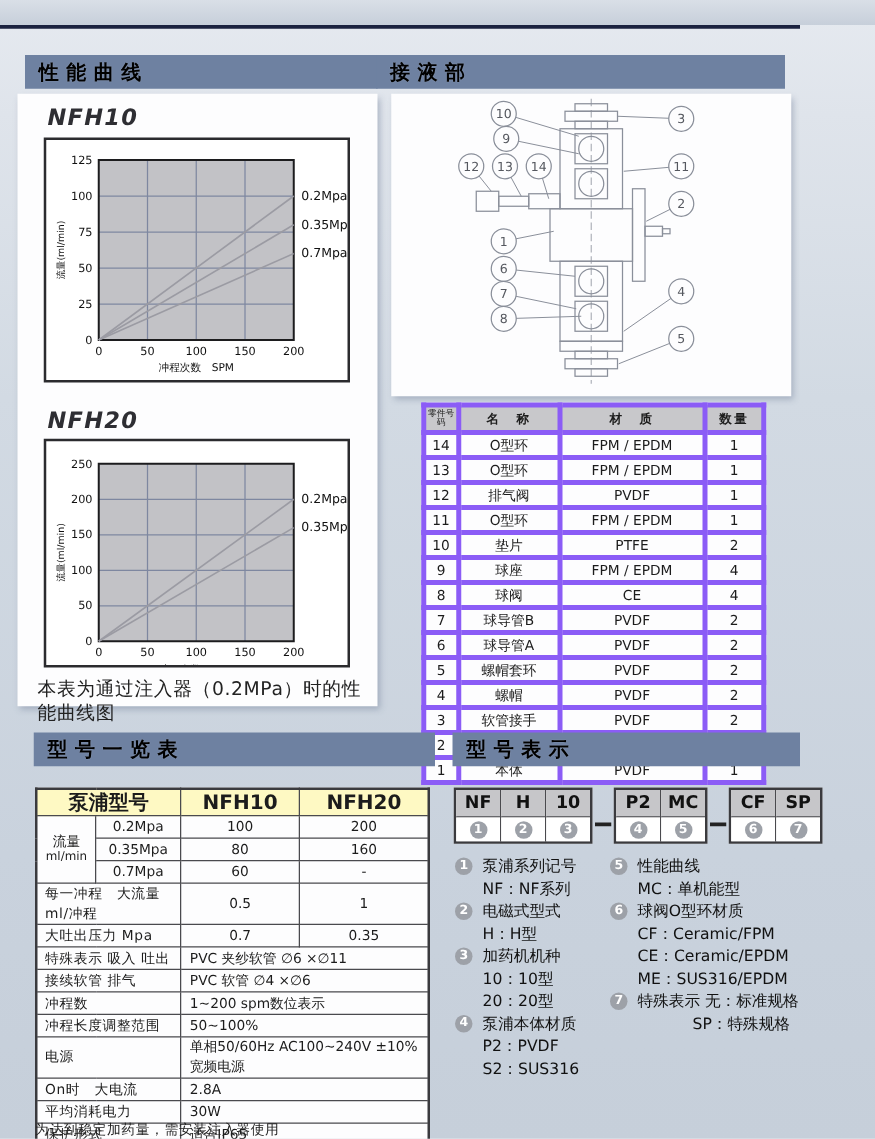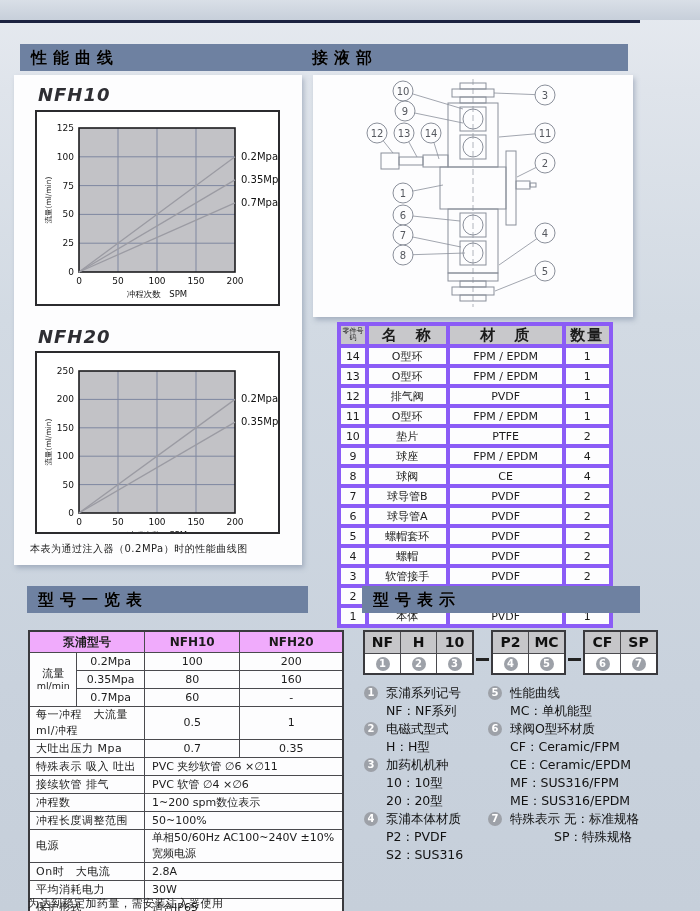--- a/index.html
+++ b/index.html
@@ -21,35 +21,35 @@
     height:27px;background:#6e81a1;color:#000000;
     font-weight:bold;font-size:16px;letter-spacing:6px;
     line-height:27px;padding-left:11px;box-sizing:border-box;
     text-shadow:0 0 1px rgba(255,255,255,.3);
   }
   
   .panel{background:#fdfdfe;box-shadow:2px 3px 5px rgba(110,125,150,.45);}
 
   .nfh-title{font-weight:bold;font-style:italic;font-size:18px;color:#2e2e33;letter-spacing:1px;}
   .chart-box{background:#ffffff;border:2px solid #2b2b2e;box-sizing:border-box;}
-  .caption{font-size:10px;color:#222;letter-spacing:.5px;}
+  .caption{font-size:15px;color:#222;letter-spacing:.5px;}
 
   
   table{border-collapse:collapse;}
   .parts-table{width:276px;font-size:11px;background:#fdfdfe;}
   .parts-table th,.parts-table td{border:4px solid #8b5cf6;text-align:center;padding:0;height:16px;line-height:15px;}
   .parts-table{border:2px solid #3a3a3e;}
-  .parts-table th{background:#c8c8cb;font-weight:bold;height:18px;font-size:15px;letter-spacing:2px;}
+  .parts-table th{background:#c8c8cb;font-weight:bold;height:18px;font-size:10px;letter-spacing:2px;}
   .parts-table th.tiny{font-size:7px;line-height:7px;letter-spacing:0;font-weight:normal;}
   .parts-table col.c1{width:28px}.parts-table col.c2{width:82px}.parts-table col.c3{width:118px}.parts-table col.c4{width:48px}
 
   
   .spec-table{width:316px;font-size:11px;background:#fdfdfe;border:2px solid #3a3a3e;}
   .spec-table th,.spec-table td{border:1px solid #4a4a4e;padding:0 0;height:17px;line-height:16px;}
-  .spec-table th{background:#f0abfc;font-size:12px;height:20px;}
+  .spec-table th{background:#fef9c3;font-size:16px;height:20px;}
   .spec-table td.lbl{text-align:left;padding-left:6px;letter-spacing:.5px;}
   .spec-table td.c{text-align:center;}
   .spec-table td.vleft{text-align:left;padding-left:7px;}
   .spec-table td.flowlbl{text-align:center;line-height:12px;}
   .spec-table td.flowlbl .u{font-size:9.5px;}
   .footnote{font-size:11px;color:#222;letter-spacing:.5px;}
 
   
   .code-row{display:flex;align-items:center;}
   .code-group{display:flex;border:2px solid #3a3a3e;background:#fff;}
@@ -329,21 +329,21 @@
       </tr>
       <tr>
         <td>1</td>
         <td>本体</td>
         <td>PVDF</td>
         <td>1</td>
       </tr>
     </tbody>
 </table>
 
-<div class="abs bar" style="left:27px;top:586px;width:281px;">
+<div class="abs bar" style="left:27px;top:586px;width:321px;">
   <span>型号一览表</span>
 </div>
 <table class="abs spec-table" style="left:28px;top:630px;">
   <colgroup>
       <col style="width:48px">
       <col style="width:68px">
       <col style="width:96px">
       <col style="width:104px">
     </colgroup>
   <thead>
@@ -503,20 +503,19 @@
       <span class="circ">5</span>
       <span class="leg-title">性能曲线</span>
     </div>
     <div class="leg-line">MC：单机能型</div>
     <div class="leg-item">
       <span class="circ">6</span>
       <span class="leg-title">球阀O型环材质</span>
     </div>
     <div class="leg-line">CF：Ceramic/FPM</div>
     <div class="leg-line">CE：Ceramic/EPDM</div>
-    <div class="leg-line">MF：SUS316/FPM</div>
     <div class="leg-line">ME：SUS316/EPDM</div>
     <div class="leg-item">
       <span class="circ">7</span>
       <span class="leg-title">特殊表示 无：标准规格</span>
     </div>
     <div class="leg-line deep">SP：特殊规格</div>
   </div>
 
 </body></html>

